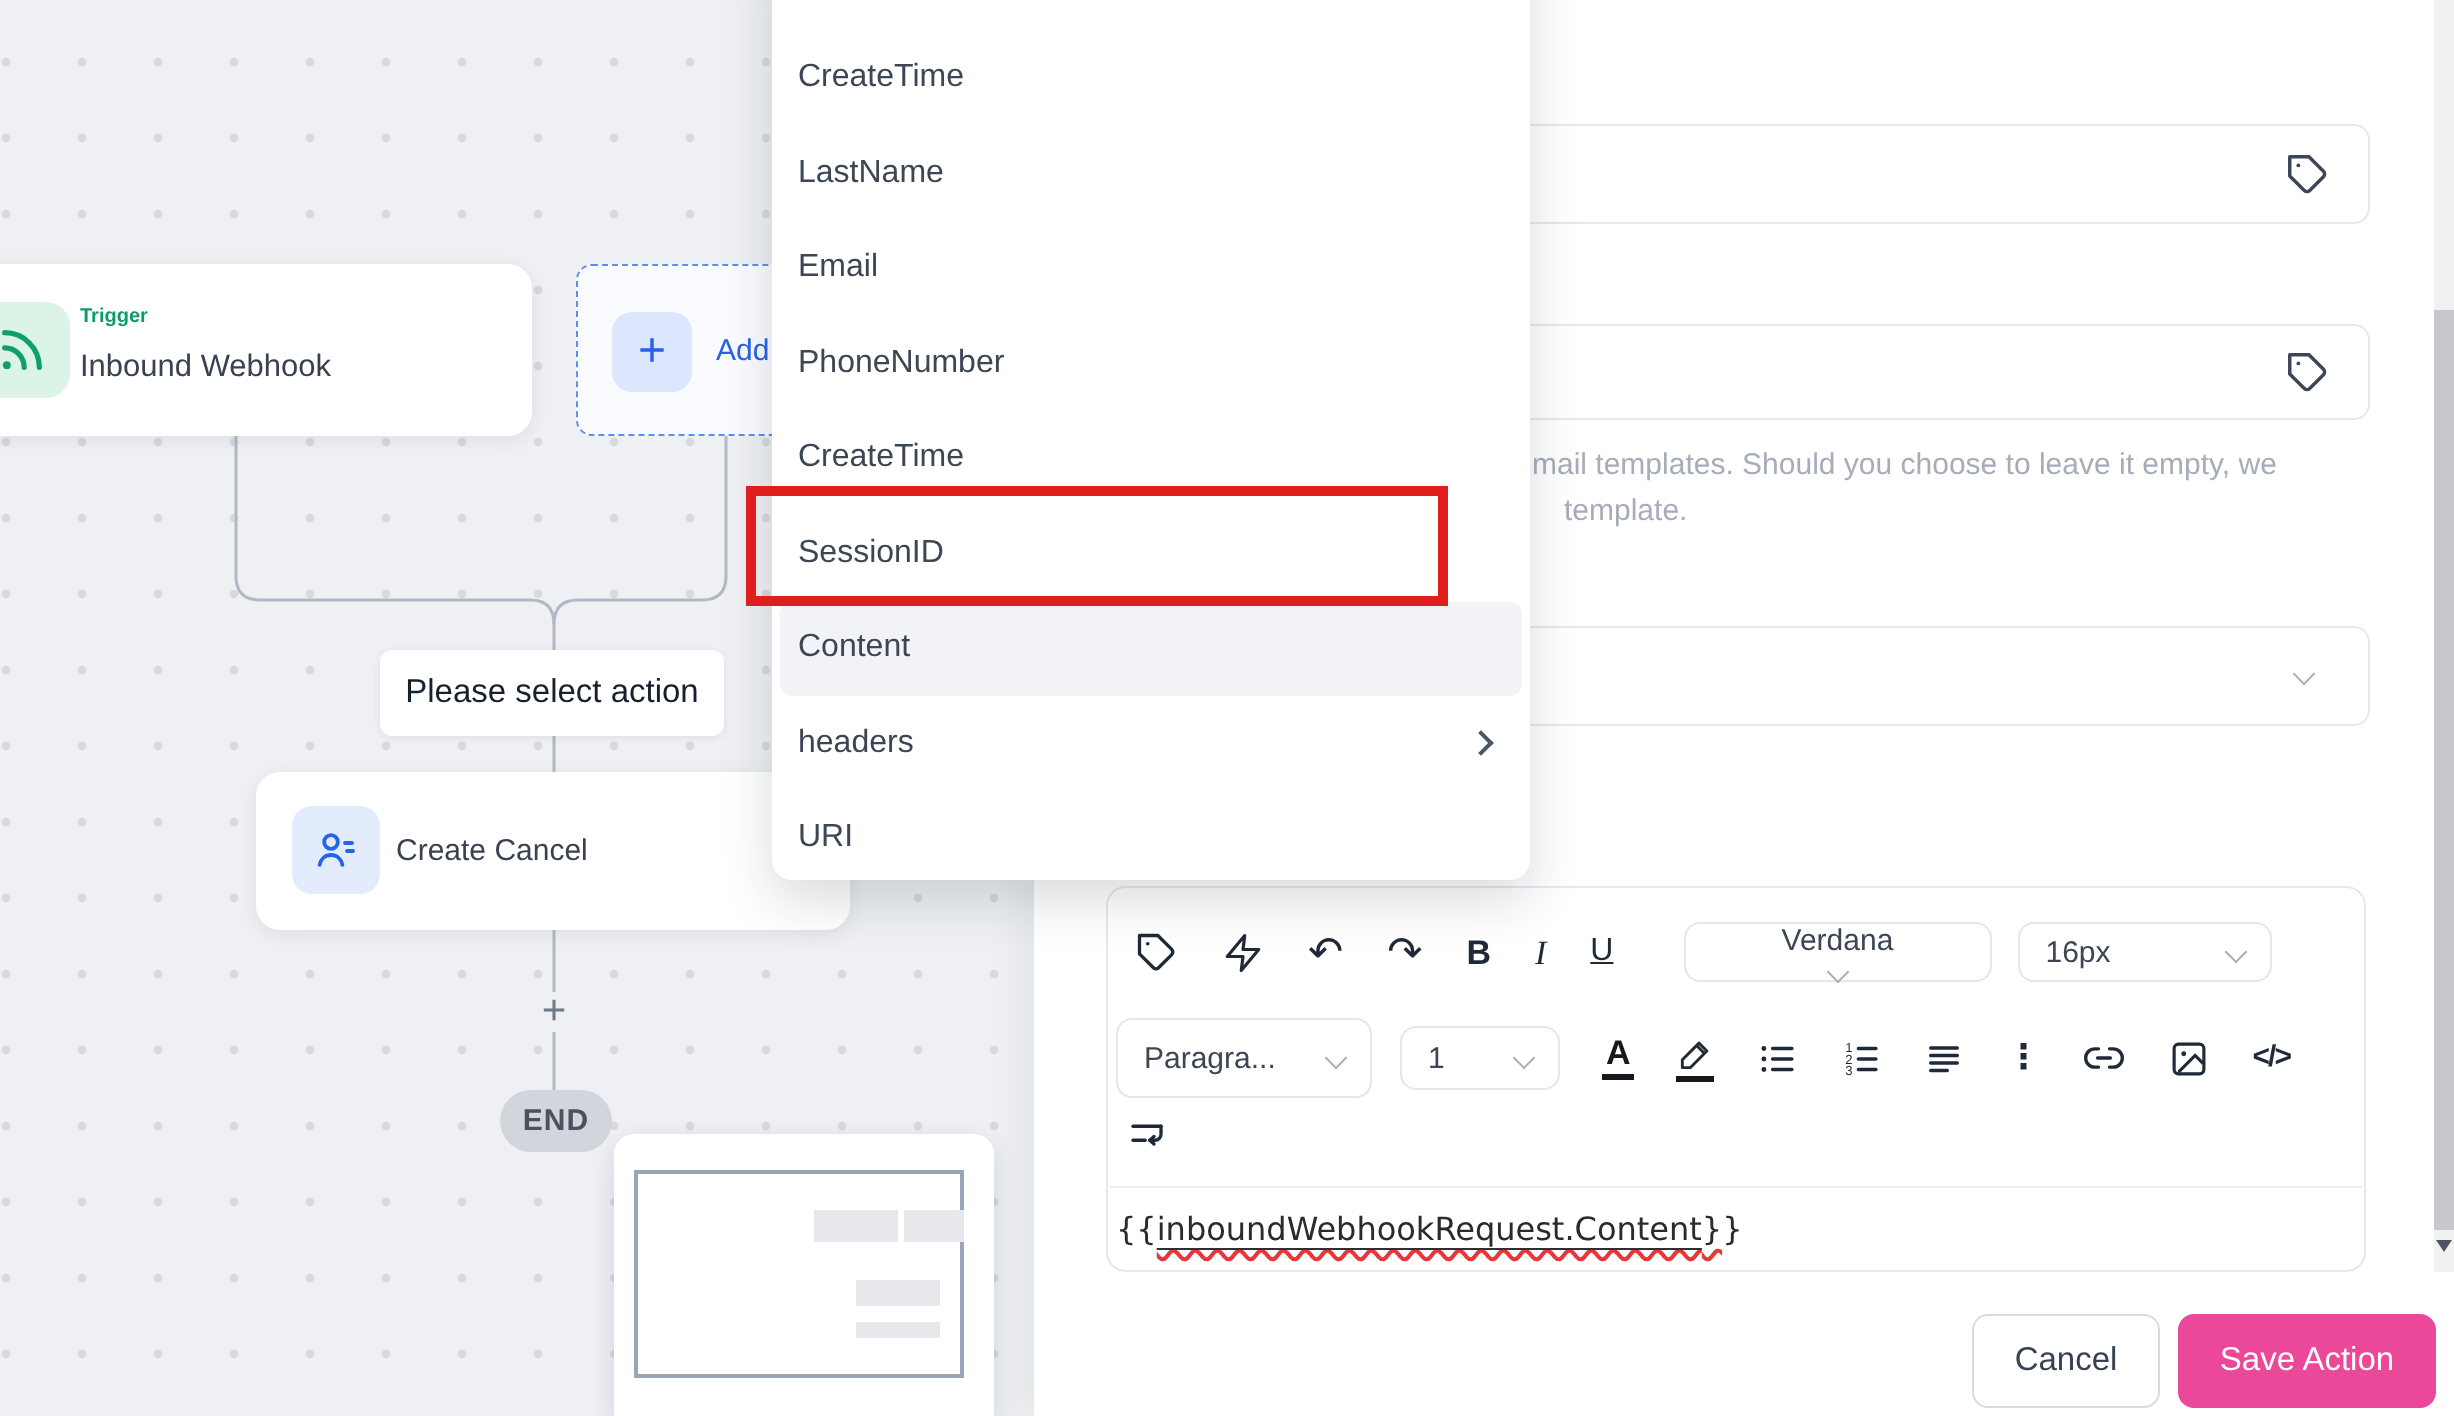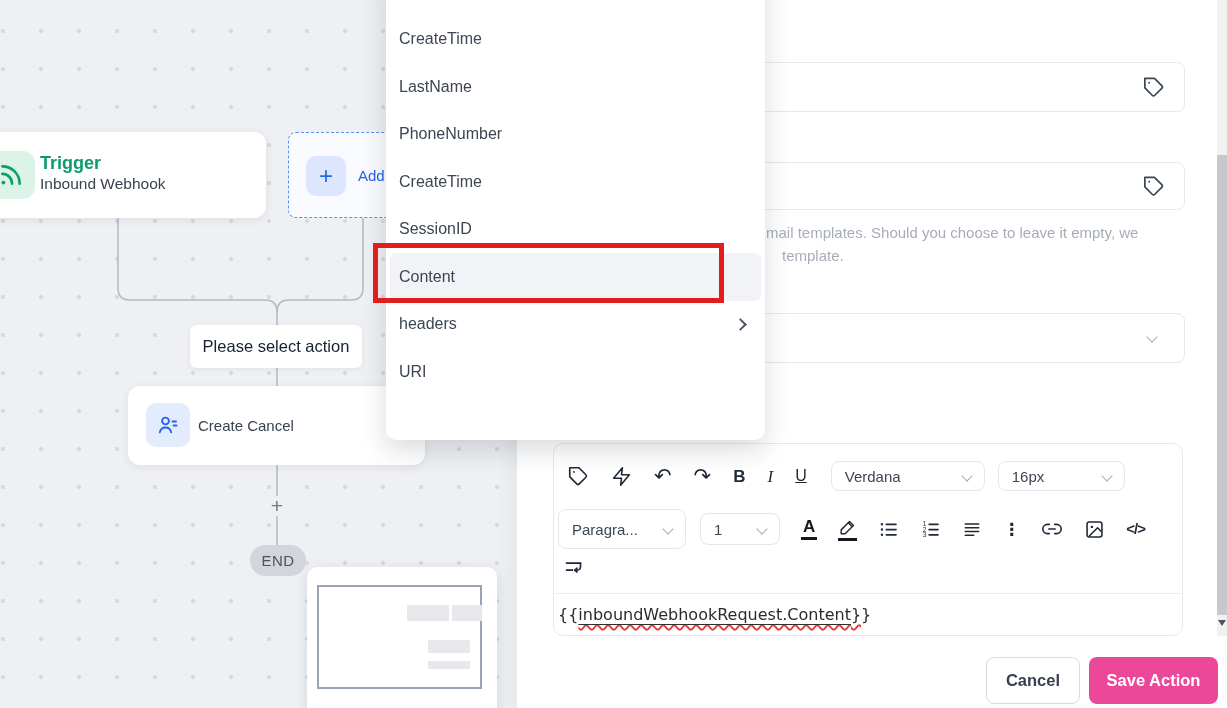--- a/index.html
+++ b/index.html
@@ -11,21 +11,21 @@
   .canvas { position:absolute; inset:0;
     background-image:radial-gradient(circle,#d6d9de 1.9px,transparent 2.3px);
     background-size:38px 38px; background-position:22px 12px; }
   .connectors { position:absolute; left:0; top:0; z-index:1; }
 
   .node { position:absolute; background:#fff; border-radius:12px;
     box-shadow:0 2px 10px rgba(20,30,55,.08); z-index:2; }
   .trigger-node { left:-20px; top:132px; width:286px; height:86px; }
   .icon-sq { position:absolute; border-radius:12px; display:flex; align-items:center; justify-content:center; }
   .trigger-icon { left:7px; top:19px; width:48px; height:48px; background:#dcf3e7; }
-  .trigger-title { position:absolute; left:60px; top:21px; font-size:18px; font-weight:700; color:#0d9b6c; }
+  .trigger-title { position:absolute; left:60px; top:21px; font-size:10px; font-weight:700; color:#0d9b6c; }
   .trigger-sub { position:absolute; left:60px; top:43px; font-size:15.5px; color:#39424f; }
 
   .add-box { position:absolute; left:288px; top:132px; width:162px; height:86px;
     border:1.5px dashed #5b8df6; border-radius:8px; background:#fafbfe; z-index:2; }
   .plus-sq { position:absolute; left:17px; top:23px; width:40px; height:40px; border-radius:10px;
     background:#dce7fd; color:#2563eb; font-size:24px; font-weight:400;
     display:flex; align-items:center; justify-content:center; }
   .add-label { position:absolute; left:69px; top:0; height:100%; display:flex; align-items:center;
     font-size:15px; font-weight:400; color:#2563eb; }
 
@@ -34,21 +34,21 @@
     display:flex; align-items:center; justify-content:center; font-size:16.5px; color:#16202e; }
 
   .contact-node { left:128px; top:386px; width:297px; height:79px; }
   .contact-icon { left:18px; top:17px; width:44px; height:44px; background:#e3ecfd; border-radius:10px; }
   .contact-label { position:absolute; left:70px; top:0; height:100%; display:flex; align-items:center;
     font-size:15px; color:#39424f; }
 
   .plus-connector { position:absolute; left:266px; top:494px; width:22px; height:24px; z-index:2;
     text-align:center; font-size:21px; color:#6f7987; }
   .end-pill { position:absolute; left:250px; top:545px; width:56px; height:31px; border-radius:16px;
-    background:#d2d6dc; color:#4a5260; font-size:15px; font-weight:400; letter-spacing:.5px;
+    background:#d2d6dc; color:#4a5260; font-size:15px; font-weight:700; letter-spacing:.5px;
     display:flex; align-items:center; justify-content:center; z-index:2; }
 
   .preview-card { position:absolute; left:307px; top:567px; width:190px; height:150px;
     background:#fff; border-radius:10px; box-shadow:0 4px 14px rgba(20,30,55,.12); z-index:3; }
   .preview-frame { position:absolute; left:10px; top:18px; width:165px; height:104px;
     border:2px solid #99a5b6; background:#fff; }
   .ph { position:absolute; background:#e6e8eb; }
   .ph1 { left:88px; top:18px; width:42px; height:16px; }
   .ph2 { left:133px; top:18px; width:30px; height:16px; }
   .ph3 { left:109px; top:53px; width:42px; height:13px; }
@@ -77,36 +77,36 @@
   .row1 { top:14px; height:36px; padding-left:13px; gap:22px; }
   .row2 { top:68px; height:34px; padding-left:4px; gap:21px; }
   .row3 { top:110px; height:26px; padding-left:9px; }
   .tbtn { display:flex; align-items:center; justify-content:center; color:#1f2937; cursor:pointer; line-height:0; }
   .tglyph { font-family:"DejaVu Sans",sans-serif; font-size:21px; line-height:1; color:#1f2937; }
   .b-btn { font-size:17px; font-weight:700; line-height:1; }
   .i-btn { font-size:17px; font-style:italic; font-family:"Liberation Serif",serif; line-height:1; }
   .u-btn { font-size:16px; text-decoration:underline; line-height:1; }
   .pill { display:flex; align-items:center; justify-content:space-between;
     border:1px solid #e3e6ea; border-radius:8px; padding:0 13px; color:#3d4654; font-size:15px; background:#fff; cursor:pointer; }
-  .pill-font { width:154px; height:30px; margin-left:2px; }
+  .pill-font { width:154px; height:30px; margin-left:13px;flex-direction:column; }
   .pill-size { width:127px; height:30px; margin-left:-9px; }
   .pill-para { width:128px; height:40px; }
   .pill-num  { width:80px; height:32px; margin-left:-7px; }
   .color-a { font-size:17px; font-weight:600; color:#16181d; border-bottom:3px solid #16181d;
     padding:0 2px 1px; line-height:1.1; }
   .underbar { border-bottom:3px solid #16181d; padding-bottom:1px; }
   .dots { font-family:"DejaVu Sans",sans-serif; font-size:17px; font-weight:700; color:#1f2937; line-height:1; }
   .code-btn { font-size:15px; font-weight:700; letter-spacing:-1px; }
   .ed-divider { position:absolute; left:1px; right:1px; top:149px; height:1px; background:#ececee; }
   .ed-content { position:absolute; left:0; right:0; top:150px; bottom:0; padding:11px 6px 0 4px;
     font-family:"DejaVu Sans",sans-serif; font-size:16px; color:#2b2b2b; cursor:text; }
   .wavy { text-decoration:underline wavy #e5383b; text-decoration-thickness:1.5px; text-underline-offset:4px; }
   .solid-ul { text-decoration:underline; text-decoration-color:#2f2f2f; text-decoration-thickness:1.2px; }
 
-  .footer-btn { position:absolute; top:657px; height:47px; border-radius:8px; font-size:16.5px; font-weight:700;
+  .footer-btn { position:absolute; top:657px; height:47px; border-radius:8px; font-size:16.5px; font-weight:400;
     display:flex; align-items:center; justify-content:center; cursor:pointer; border:none; }
   .cancel-btn { left:469px; width:94px; background:#fff; border:1px solid #d8dbe0; color:#374151; }
   .save-btn { left:572px; width:129px; background:#ec4899; color:#fff; }
 
   .sb-track { position:absolute; right:0; top:0; width:10px; height:636px; background:#f1f1f2; }
   .sb-thumb { position:absolute; right:0; top:155px; width:10px; height:460px; background:#c6c8cb; cursor:pointer; }
   .sb-arrow { position:absolute; right:1px; top:620px; width:0; height:0;
     border-left:4px solid transparent; border-right:4px solid transparent; border-top:6px solid #4f5560; }
 
   
@@ -313,20 +313,21 @@
     <div class="sb-track">
       <div class="sb-thumb"></div>
       <div class="sb-arrow"></div>
     </div>
   </div>
 
   <div class="dropdown">
     <div class="dd-item">Type</div>
     <div class="dd-item">CreateTime</div>
     <div class="dd-item">LastName</div>
+    <div class="dd-item">Email</div>
     <div class="dd-item">PhoneNumber</div>
     <div class="dd-item">CreateTime</div>
     <div class="dd-item">SessionID</div>
     <div class="dd-item hl">Content</div>
     <div class="dd-item">
       <span>headers</span>
       <span class="dd-chev"></span>
     </div>
     <div class="dd-item">URI</div>
   </div>

